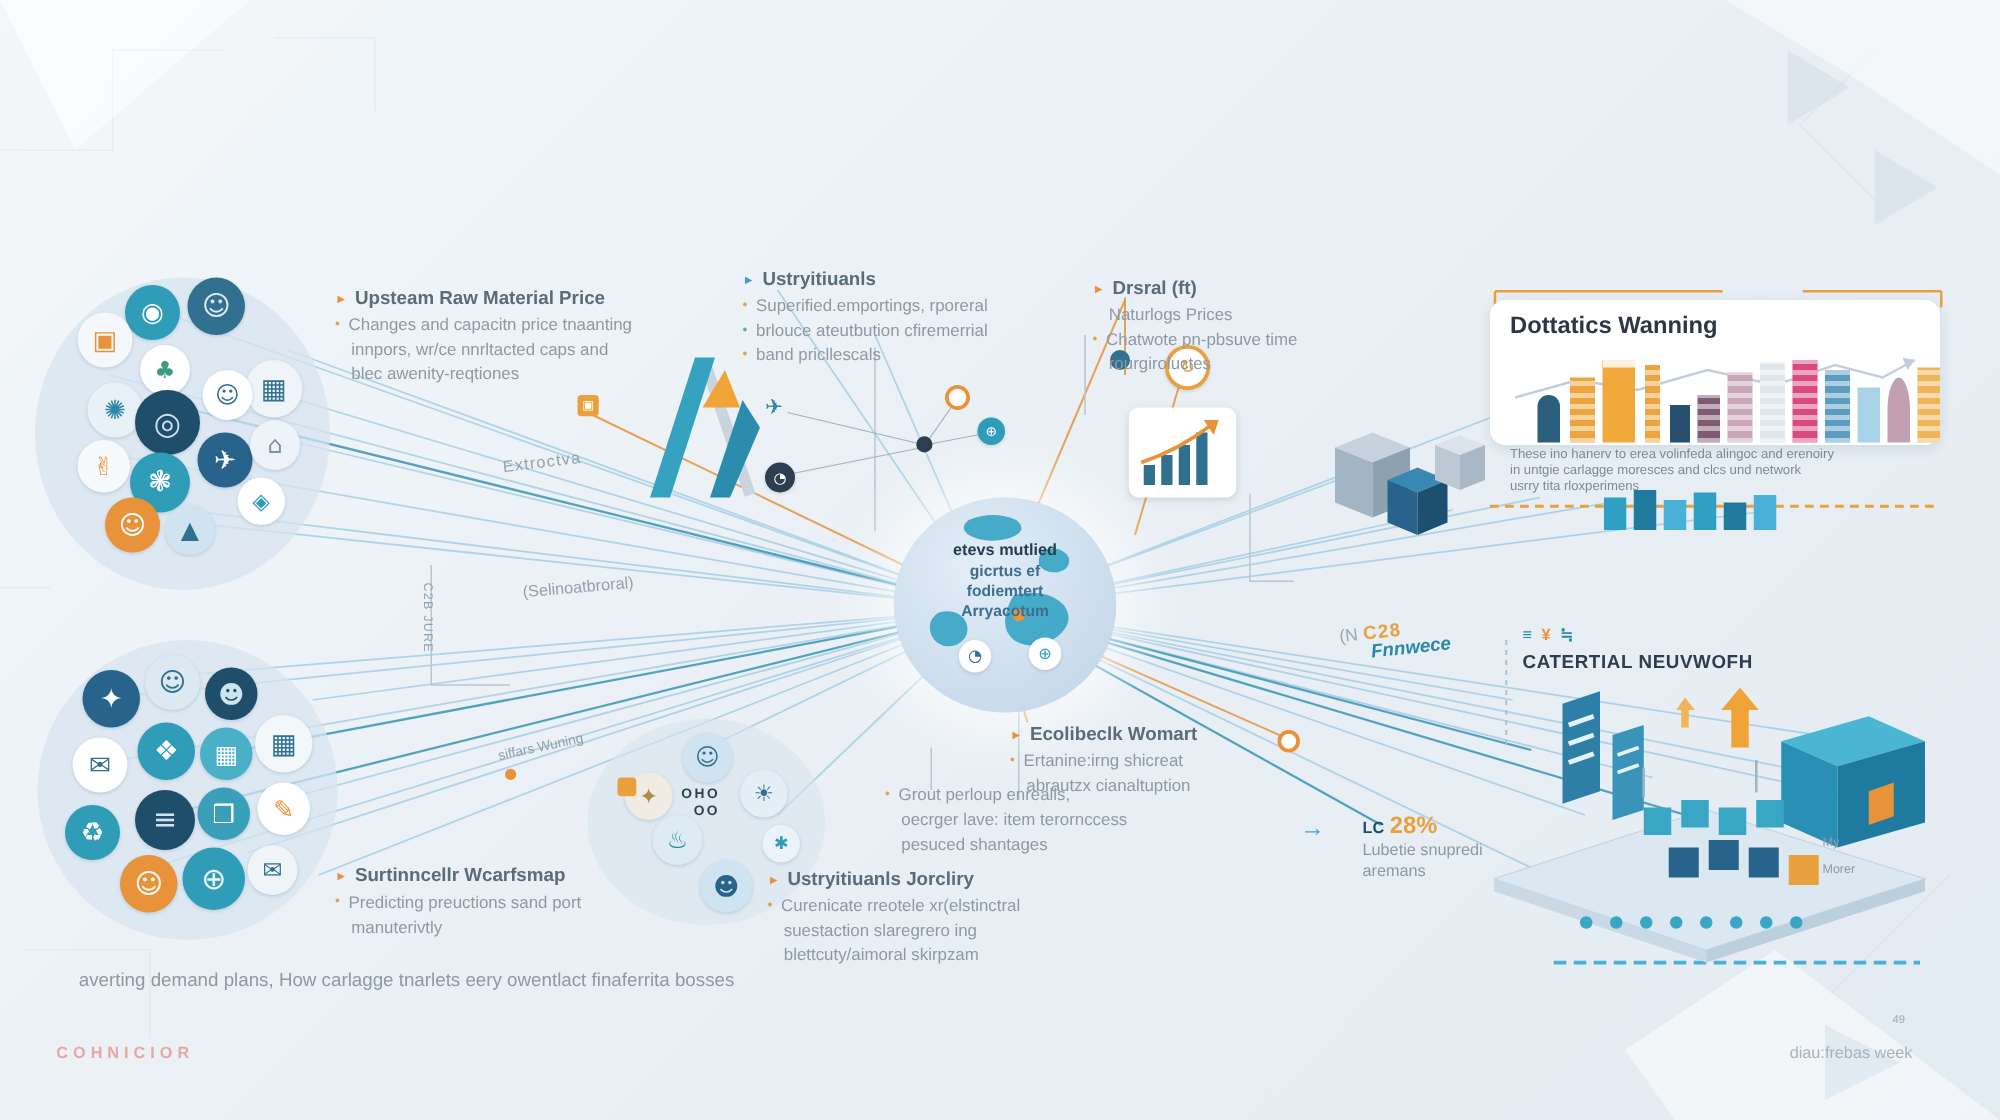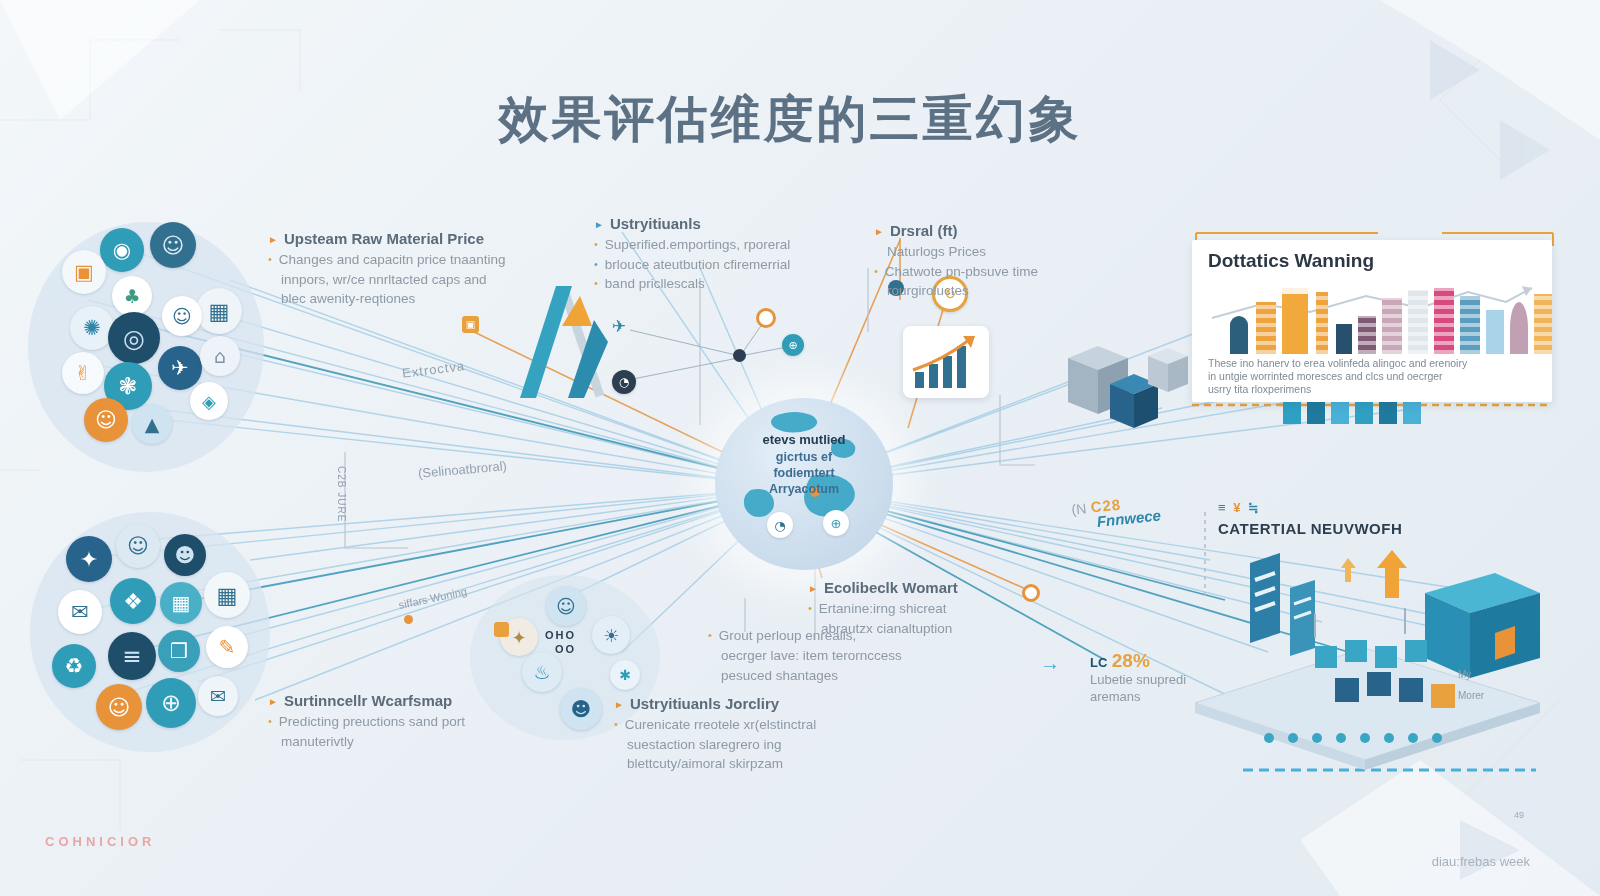--- a/index.html
+++ b/index.html
@@ -19,40 +19,40 @@
   .tblock{line-height:1.32;}
   .thead{font-size:15px;font-weight:700;color:#5a6b7a;display:flex;gap:6px;align-items:baseline;}
   .thead .arr{color:#e8923a;font-size:10px;transform:translateY(-1px);}
   .thead.blue .arr{color:#4a9cc4;}
   .trow{font-size:13.5px;color:#8d9aa6;display:flex;gap:7px;margin-top:2px;}
   .trow .bu{font-size:11px;transform:translateY(1px);}
   .bu.o{color:#d9a44a;} .bu.t{color:#5aa8c0;}
   .trow.cont{padding-left:13px;}
   .rot{color:#93a1ae;white-space:nowrap;}
   
-  #panel{left:1192px;top:240px;width:360px;height:162px;background:#ffffff;border-radius:2px;
+  #panel{left:1192px;top:240px;width:360px;height:116px;background:#ffffff;border-radius:12px;
          box-shadow:0 3px 10px rgba(40,70,100,.12);}
   #panel-title{position:absolute;left:16px;top:10px;font-size:19px;font-weight:700;color:#2c3745;}
   #panel-bars{position:absolute;left:14px;top:38px;width:332px;height:76px;}
   #panel-bars .bar{position:absolute;bottom:0;}
   #panel-text{position:absolute;left:16px;top:117px;font-size:10.5px;line-height:1.25;color:#7d8a96;}
   
   #globe{left:715px;top:398px;width:178px;height:172px;border-radius:50%;
          background:radial-gradient(circle at 38% 32%,#e3eef7 0%,#cfdfee 55%,#bfd4e6 100%);
          box-shadow:0 0 40px 18px rgba(255,255,255,.65);}
   #globe-text{position:absolute;left:0;top:34px;width:100%;text-align:center;line-height:1.3;}
   #globe-text .g1{font-size:13px;font-weight:700;color:#253d52;}
   #globe-text .g2{font-size:12.5px;font-weight:600;color:#3d6e92;}
   
   #minichart{left:903px;top:326px;width:86px;height:72px;background:#fff;border-radius:8px;
              box-shadow:0 2px 6px rgba(40,70,100,.15);}
   
   #para{left:63px;top:774px;width:1420px;font-size:15px;color:#8d99a5;line-height:1.5;}
   #logo{left:45px;top:834px;font-size:13px;font-weight:700;letter-spacing:4px;color:#e9a6a4;}
-  #credit{left:1380px;top:834px;width:150px;text-align:right;font-size:13px;color:#a7b2bc;margin-top:20px;}
+  #credit{left:1380px;top:834px;width:150px;text-align:right;font-size:13px;color:#a7b2bc;}
   #pageno{left:1514px;top:810px;font-size:9px;color:#9fabb5;}
   .dot{position:absolute;border-radius:50%;}
   svg{display:block;}
 </style>
 </head>
 <body>
 <div id="stage">
 
 <svg class="abs" style="left:0;top:0;z-index:1" width="1600" height="896" viewBox="0 0 1600 896">
 
@@ -159,21 +159,20 @@
   <g stroke="#e8923a" stroke-width="3" fill="#e8923a">
     <line x1="1449" y1="735" x2="1449" y2="696"></line>
         <polygon points="1449,688 1443,700 1455,700"></polygon>
   </g>
 </svg>
 
 <div class="abs blob" style="left:28px;top:222px;width:236px;height:250px;z-index:1"></div>
 <div class="abs blob" style="left:30px;top:512px;width:240px;height:240px;z-index:1"></div>
 <div class="abs blob" style="left:470px;top:575px;width:190px;height:165px;opacity:.6;z-index:1"></div>
 
-<div id="title" class="abs" style="z-index:3">效果评估维度的三重幻象</div>
 
 <div id="iconLayer" class="abs" style="left:0;top:0;width:1600px;height:896px;z-index:2">
       <div class="icon" style="left: 100px; top: 228px; width: 44px; height: 44px; background: rgb(47, 157, 184); color: rgb(255, 255, 255); font-size: 21px;">◉</div>
       <div class="icon" style="left: 150px; top: 222px; width: 46px; height: 46px; background: rgb(49, 112, 143); color: rgb(220, 235, 244); font-size: 22px;">☺</div>
       <div class="icon" style="left: 62px; top: 250px; width: 44px; height: 44px; background: rgb(244, 248, 251); color: rgb(232, 146, 58); font-size: 21px;">▣</div>
       <div class="icon" style="left: 112px; top: 276px; width: 40px; height: 40px; background: rgb(255, 255, 255); color: rgb(61, 155, 130); font-size: 19px;">♣</div>
       <div class="icon" style="left: 196px; top: 288px; width: 46px; height: 46px; background: rgb(238, 244, 248); color: rgb(49, 112, 143); font-size: 22px;">▦</div>
       <div class="icon" style="left: 70px; top: 306px; width: 44px; height: 44px; background: rgb(232, 241, 247); color: rgb(47, 134, 168); font-size: 21px;">✺</div>
       <div class="icon" style="left: 108px; top: 312px; width: 52px; height: 52px; background: rgb(31, 78, 107); color: rgb(207, 227, 240); font-size: 25px;">◎</div>
       <div class="icon" style="left: 162px; top: 296px; width: 40px; height: 40px; background: rgb(255, 255, 255); color: rgb(49, 112, 143); font-size: 19px;">☺</div>
@@ -502,24 +501,25 @@
         <div class="bar" style="left: 176px; width: 20px; height: 56px; background: repeating-linear-gradient(0deg, rgba(255, 255, 255, 0.5) 0px, rgba(255, 255, 255, 0.5) 4px, transparent 4px, transparent 9px) rgb(201, 167, 184);"></div>
         <div class="bar" style="left: 202px; width: 20px; height: 64px; background: repeating-linear-gradient(0deg, rgba(255, 255, 255, 0.5) 0px, rgba(255, 255, 255, 0.5) 4px, transparent 4px, transparent 9px) rgb(223, 230, 236);"></div>
         <div class="bar" style="left: 228px; width: 20px; height: 66px; background: repeating-linear-gradient(0deg, rgba(255, 255, 255, 0.5) 0px, rgba(255, 255, 255, 0.5) 4px, transparent 4px, transparent 9px) rgb(216, 74, 127);"></div>
         <div class="bar" style="left: 254px; width: 20px; height: 58px; background: repeating-linear-gradient(0deg, rgba(255, 255, 255, 0.5) 0px, rgba(255, 255, 255, 0.5) 4px, transparent 4px, transparent 9px) rgb(91, 157, 192);"></div>
         <div class="bar" style="left: 280px; width: 18px; height: 44px; background: rgb(169, 211, 232);"></div>
         <div class="bar" style="left: 304px; width: 18px; height: 52px; background: rgb(194, 160, 180); border-radius: 50% 50% 0px 0px;"></div>
         <div class="bar" style="left: 328px; width: 18px; height: 60px; background: repeating-linear-gradient(0deg, rgba(255, 255, 255, 0.5) 0px, rgba(255, 255, 255, 0.5) 4px, transparent 4px, transparent 9px) rgb(240, 180, 89);"></div>
       </div>
   <div id="panel-text">
     <div>These ino hanerv to erea volinfeda alingoc and erenoiry</div>
-    <div>in untgie worrinted moresces and clcs und oecrger</div>
+    <div>in untgie carlagge moresces and clcs und network</div>
     <div>usrry tita rloxperimens</div>
   </div>
 </div>
 
 <div id="para" class="abs" style="z-index:3">
+  <div>averting demand plans,  How carlagge tnarlets eery owentlact finaferrita bosses</div>
 </div>
 <div id="logo" class="abs" style="z-index:3">COHNICIOR</div>
 <div id="credit" class="abs" style="z-index:3">diau:frebas week</div>
 <div id="pageno" class="abs" style="z-index:3">49</div>
 
 </div>
 
 </body></html>

